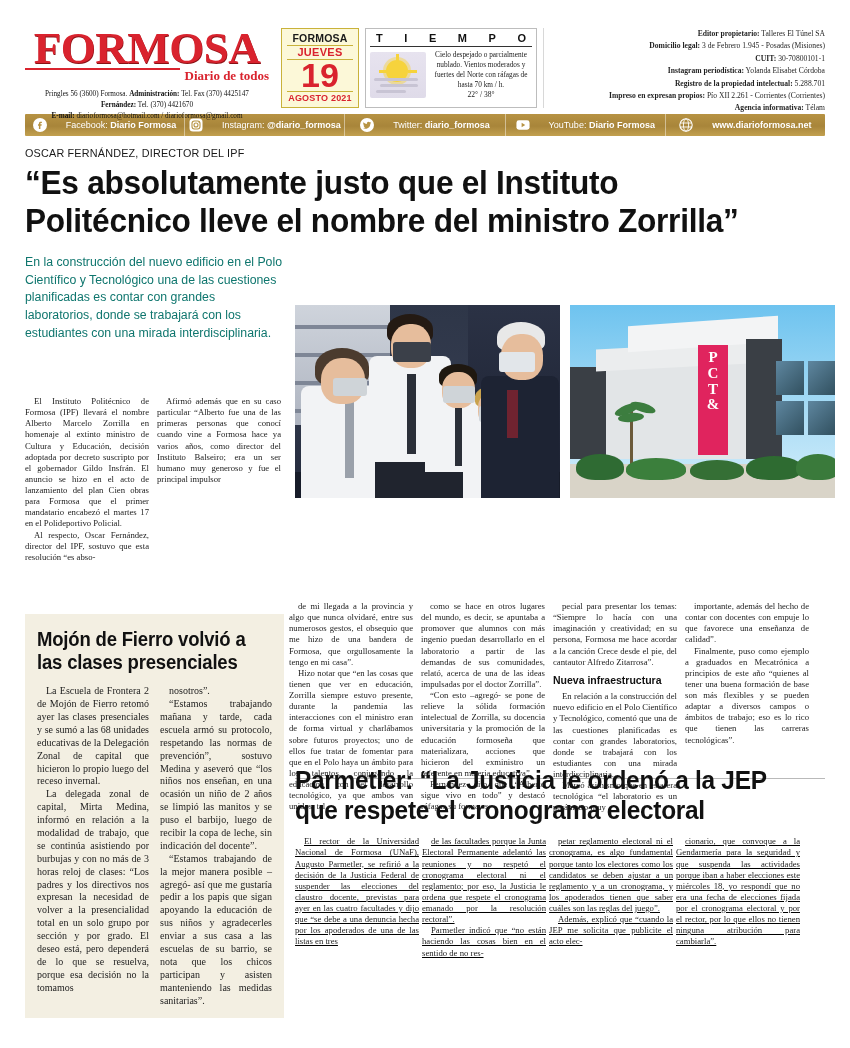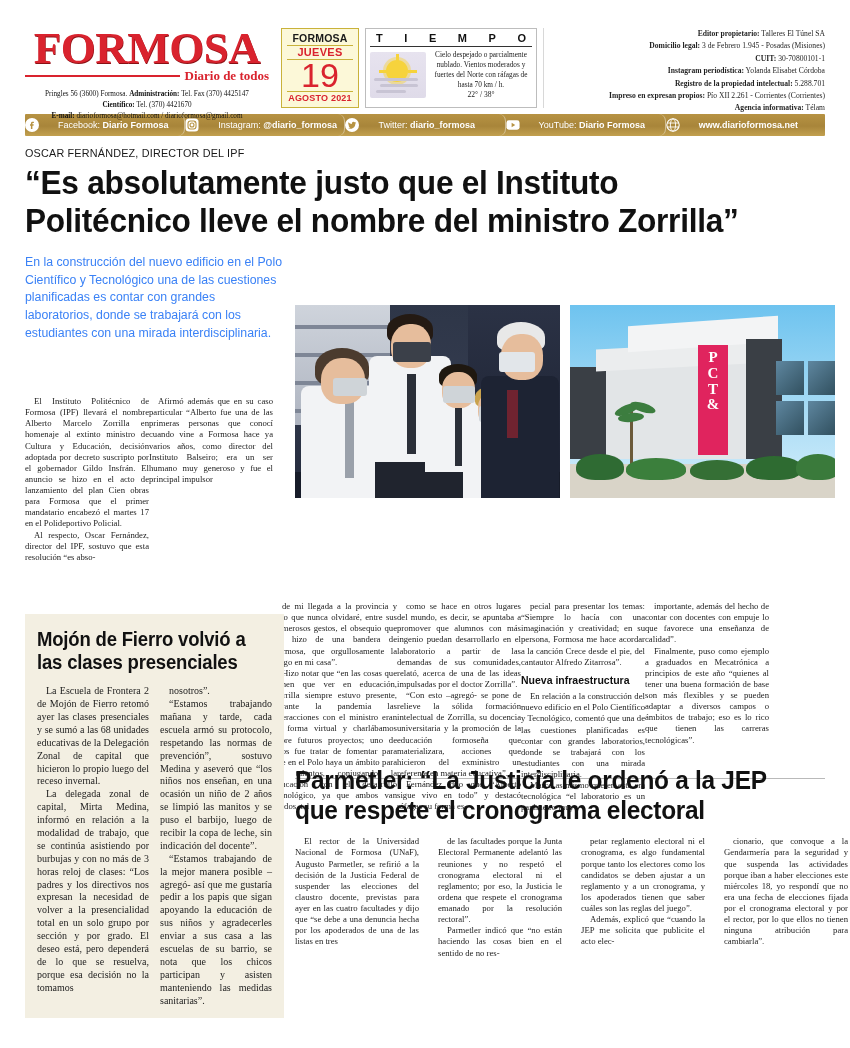--- a/index.html
+++ b/index.html
@@ -40,21 +40,21 @@
     font-weight:bold;
     font-size:45px;
     line-height:0.92;
     color:#d9232e;
     letter-spacing:-0.5px;
     text-align:center;
     text-shadow:0.5px 0.5px 0 #8b1015;
   }
   .logo-sub{
     display:flex;
-    align-items:center;
+    align-items:flex-start;
     justify-content:flex-end;
     gap:5px;
     margin-top:-1px;
   }
   .logo-rule{
     flex:1;
     height:2px;
     background:#d9232e;
   }
   .logo-tag{
@@ -92,21 +92,21 @@
     letter-spacing:0.2px;
   }
   .date-sep{width:86%;height:1px;background:#c9b23a;}
   .date-day{
     font-family:"Liberation Sans", sans-serif;
     font-weight:bold;font-size:11px;color:#d9232e;
     letter-spacing:0.3px;
   }
   .date-num{
     font-family:"Liberation Sans", sans-serif;
-    font-weight:normal;font-size:34px;line-height:0.88;color:#d9232e;
+    font-weight:bold;font-size:34px;line-height:0.88;color:#d9232e;
   }
   .date-month{
     font-family:"Liberation Sans", sans-serif;
     font-weight:bold;font-size:9px;color:#d9232e;letter-spacing:0.2px;
   }
 
   .weather-box{
     flex:0 0 172px;
     width:172px;
     margin-left:6px;
@@ -158,24 +158,23 @@
 
   
   .social{
     margin-top:6px;
     height:22px;
     background:linear-gradient(180deg,#b79343 0%,#a8853a 55%,#c2a04f 100%);
     display:flex;align-items:center;
     border-radius:1px;
   }
   .soc{
-    flex:1;display:flex;align-items:center;justify-content:flex-start;gap:19px;
+    flex:1;display:flex;align-items:center;justify-content:center;gap:19px;
     border-right:1px solid rgba(255,255,255,0.45);
     height:100%;
-    border-radius:7px;
   }
   .soc:last-child{border-right:none;}
   .soc-label{
     font-family:"Liberation Sans", sans-serif;
     font-size:9px;color:#ffffff;white-space:nowrap;
   }
   .soc-label b{font-weight:bold;}
   .soc-ic{
     width:14px;height:14px;flex:0 0 14px;
     display:flex;align-items:center;justify-content:center;
@@ -204,30 +203,30 @@
     transform-origin:left center;
   }
 
   
   .lead{
     margin-top:14px;
     width:258px;
     font-family:"Liberation Sans", sans-serif;
     font-size:12.3px;
     line-height:1.45;
-    color:#3b82f6;
+    color:#0f766e;
   }
 
   
   .cols{
     position:absolute;
     left:25px;right:25px;
     top:396px;
   }
-  .colwrap{display:flex;gap:0;}
+  .colwrap{display:flex;gap:8px;}
   .col{
     width:124px;flex:0 0 124px;
     font-size:8.7px;
     line-height:1.28;
     text-align:justify;
     color:#1c1c1c;
     hyphens:none;
   }
   .col p{margin:0;text-indent:9px;}
   .col p.first{text-indent:9px;}
@@ -304,21 +303,21 @@
   .parm{
     position:absolute;left:295px;top:766px;right:25px;
   }
   .parm h2{
     margin:0;
     font-family:"Liberation Sans", sans-serif;
     font-weight:bold;font-size:26px;line-height:1.14;color:#111;
     letter-spacing:-0.3px;
     transform:scaleX(0.94);transform-origin:left center;
   }
-  .parm .pcols{display:flex;gap:19px;margin-top:11px;}
+  .parm .pcols{display:flex;gap:3px;margin-top:11px;text-decoration:underline;}
   .parm .pcol{
     width:124px;flex:0 0 124px;
     font-size:8.7px;line-height:1.28;text-align:justify;color:#1c1c1c;
   }
   .parm .pcol p{margin:0;text-indent:9px;}
 
   .rule-thin{
     position:absolute;left:295px;right:25px;top:778px;
     height:1px;background:#b9b9b9;
   }
@@ -338,21 +337,21 @@
     <div class="logo-block">
       <div class="logo-word">FORMOSA</div>
       <div class="logo-sub">
         <div class="logo-rule"></div>
         <div class="logo-tag">Diario de todos</div>
       </div>
       <div class="logo-addr">
         <div><span>Pringles 56 (3600) Formosa.</span>
           <b>Administración:</b>
           <span>Tel. Fax (370) 4425147</span></div>
-        <div><b>Científico:</b>
+        <div><b>Fernández:</b>
           <span>Tel. (370) 4421670</span></div>
         <div><b>E-mail:</b>
           <span>diarioformosa@hotmail.com  /  diarioformosa@gmail.com</span></div>
       </div>
     </div>
 
     <div class="date-box">
       <div class="date-city">FORMOSA</div>
       <div class="date-sep"></div>
       <div class="date-day">JUEVES</div>

